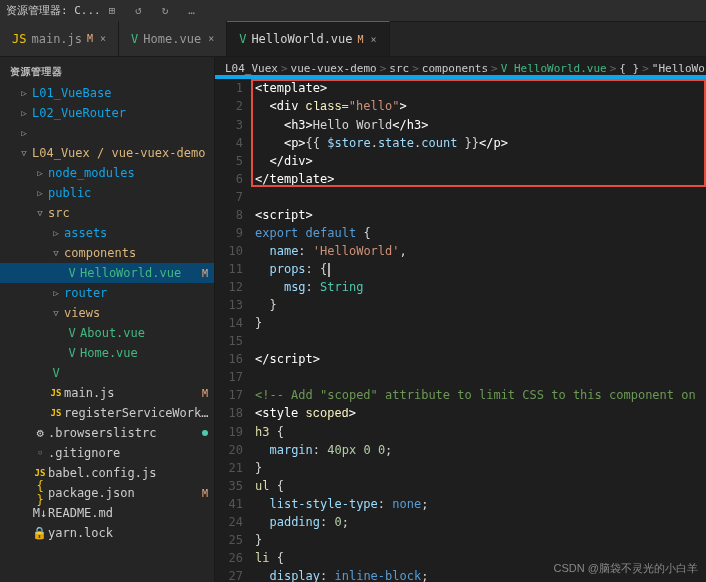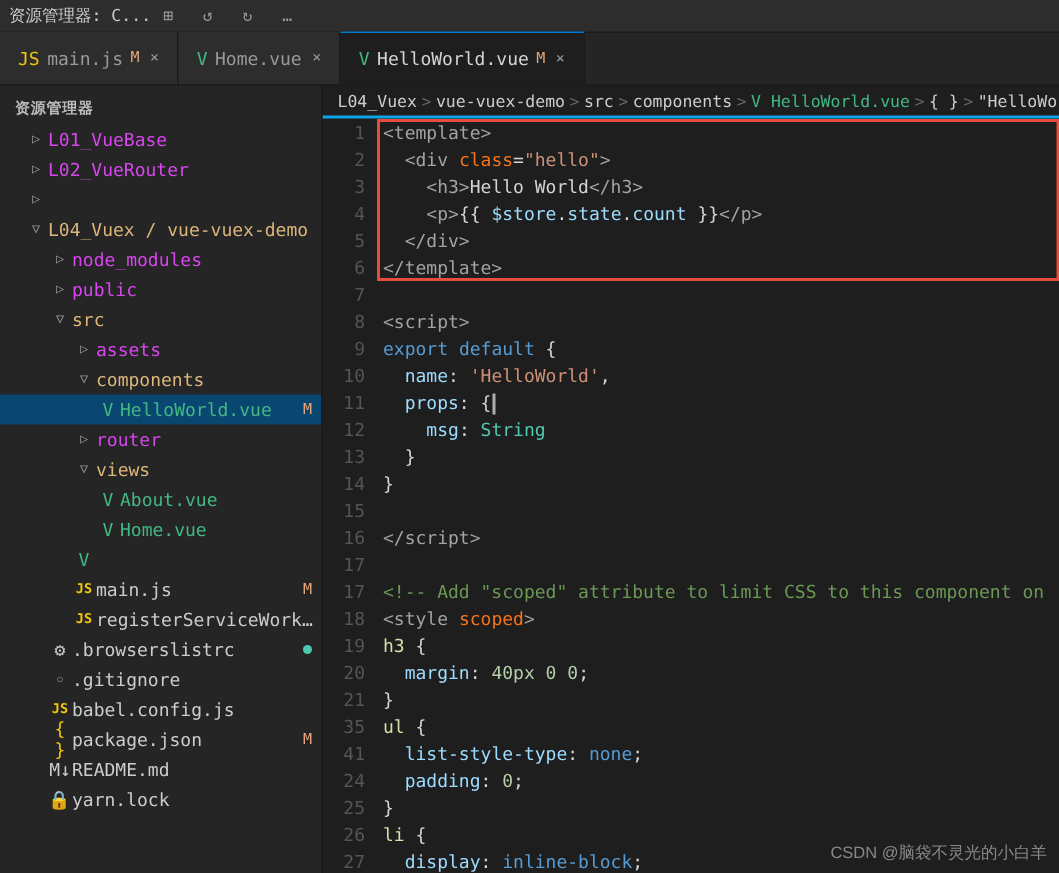--- a/index.html
+++ b/index.html
@@ -111,38 +111,38 @@
     }
     .badge-dot {
       width: 6px;
       height: 6px;
       border-radius: 50%;
       background: #4ec9b0;
       margin-right: 6px;
       flex-shrink: 0;
     }
     .chevron { color: #999; font-size: 9px; }
-    .folder-color { color: #d946ef; }
+    .folder-color { color: #0ea5e9; }
     .folder-open-color { color: #dcb67a; }
     .vue-color { color: #42b883; }
     .js-color { color: #f1c40f; }
     .json-color { color: #f1c40f; }
     .git-color { color: #999; }
     .lock-color { color: #d4d4d4; }
 
     
     .breadcrumb-bar {
       background: #1e1e1e;
       height: 22px;
       display: flex;
-      align-items: center;
+      align-items: flex-end;
       padding: 0 10px;
       font-size: 11px;
       color: #999;
-      border-bottom: 2px solid #0ea5e9;
+      border-bottom: 4px solid #0ea5e9;
       flex-shrink: 0;
       white-space: nowrap;
       overflow: hidden;
     }
     .breadcrumb-sep { margin: 0 3px; color: #666; }
     .breadcrumb-item { color: #cccccc; }
     .breadcrumb-item.vue-color { color: #42b883; }
 
     
     .code-area {
@@ -174,22 +174,22 @@
     }
     .line-content {
       flex: 1;
       padding-left: 4px;
       font-size: 12px;
       line-height: 18px;
       white-space: pre;
     }
 
     
-    .t-tag { color: #a3a3a3; }
-    .t-attr { color: #f97316; }
+    .t-tag { color: #ffffff; }
+    .t-attr { color: #fef9c3; font-family: Liberation Mono, monospace; }
     .t-str { color: #ce9178; }
     .t-kw { color: #569cd6; }
     .t-fn { color: #dcdcaa; }
     .t-var { color: #9cdcfe; }
     .t-num { color: #b5cea8; }
     .t-cmt { color: #6a9955; }
     .t-white { color: #d4d4d4; }
     .t-prop { color: #9cdcfe; }
     .t-type { color: #4ec9b0; }
 

